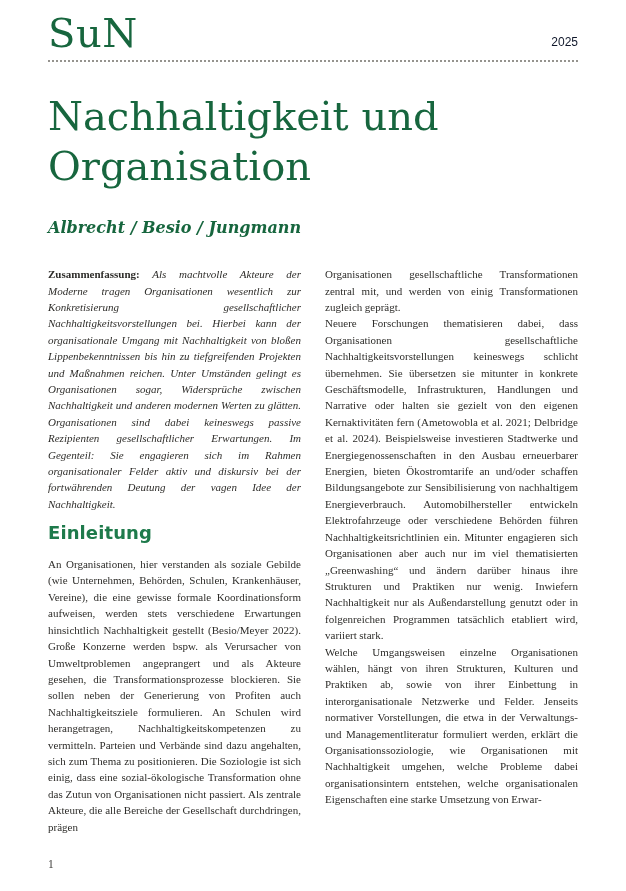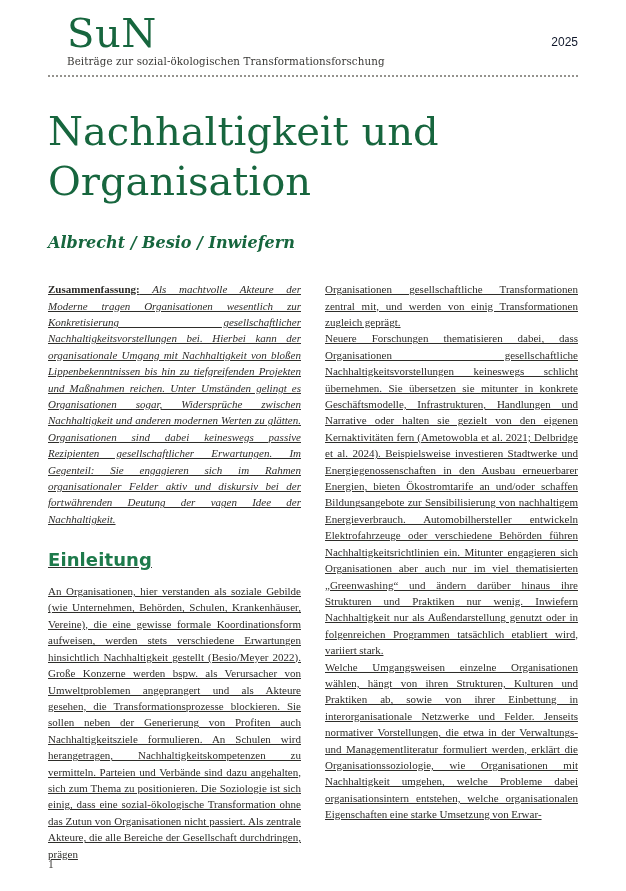--- a/index.html
+++ b/index.html
@@ -7,21 +7,21 @@
     --hgreen:#1e7a4b;
     --body:#2e2d2a;
   }
   html,body{margin:0;padding:0;background:#ffffff;}
   .page{
     width:626px;height:891px;position:relative;box-sizing:border-box;
     background:#ffffff;padding:14px 48px 0 48px;overflow:hidden;
     font-family:"Liberation Serif",serif;color:var(--body);
   }
   
-  .hdr{display:flex;justify-content:space-between;align-items:flex-start;margin-left:19px;}
+  .hdr{display:flex;justify-content:space-between;align-items:flex-start;}
   .logo-row{display:flex;align-items:baseline;gap:8px;}
   .acronym{
     font-family:"DejaVu Serif",serif;font-size:40px;line-height:0.95;
     color:var(--green);font-weight:400;letter-spacing:0.5px;
   }
   .jname{
     font-family:"DejaVu Serif",serif;font-size:12.5px;font-weight:700;
     color:var(--green);letter-spacing:0.1px;
   }
   .jsub{
@@ -37,58 +37,57 @@
   .title{
     font-family:"DejaVu Serif",serif;font-weight:400;
     font-size:40px;line-height:1.24;color:var(--green);
     margin:30px 0 0 0;width:470px;
   }
   .authors{
     font-family:"DejaVu Serif",serif;font-style:italic;font-weight:700;
     font-size:16px;color:var(--green);margin-top:27px;
   }
   
-  .columns{display:flex;gap:24px;margin-top:29px;text-decoration:underline;}
+  .columns{display:flex;gap:24px;margin-top:29px;}
   .col{
     width:253px;text-align:justify;font-size:11px;line-height:16.4px;
     hyphens:auto;-webkit-hyphens:auto;word-spacing:-0.2px;
   }
   p.para{margin:0;}
   .abstract{margin:0;font-style:italic;}
   .ab-label{font-style:normal;font-weight:700;}
   h2.section{
     font-family:"DejaVu Sans",sans-serif;font-weight:700;
     font-size:18px;line-height:1.1;color:var(--hgreen);
-    margin:23px 0 13px 0;text-align:left;letter-spacing:0.1px;
+    margin:11px 0 13px 0;text-align:left;letter-spacing:0.1px;
   }
   .pagenum{
     position:absolute;left:48px;bottom:21px;
     font-family:"Liberation Serif",serif;font-size:11.5px;color:#3c3b38;
   }
 </style>
 </head>
 <body>
 
 <div class="page">
 
   <header class="hdr">
     <div>
       <div class="logo-row">
         <span class="acronym">SuN</span>
       </div>
-      <div class="jsub">Beiträge zur sozial-ökologischen Transformationsforschung</div>
     </div>
     <div class="year">2025</div>
   </header>
 
   <div class="divider"></div>
 
   <h1 class="title">Nachhaltigkeit und Organisation</h1>
 
-  <div class="authors">Albrecht / Besio / Inwiefern</div>
+  <div class="authors">Albrecht / Besio / Jungmann</div>
 
   <div class="columns">
 
     <div class="col">
       <p class="abstract"><span class="ab-label">Zusammenfassung:</span> <span>Als machtvolle Akteure der Moderne tragen Organisationen wesentlich zur Konkretisierung gesellschaftlicher Nachhaltigkeitsvorstellungen bei. Hierbei kann der organisationale Umgang mit Nachhaltigkeit von bloßen Lippenbekenntnissen bis hin zu tiefgreifenden Projekten und Maßnahmen reichen. Unter Umständen gelingt es Organisationen sogar, Widersprüche zwischen Nachhaltigkeit und anderen modernen Werten zu glätten. Organisationen sind dabei keineswegs passive Rezipienten gesellschaftlicher Erwartungen. Im Gegenteil: Sie engagieren sich im Rahmen organisationaler Felder aktiv und diskursiv bei der fortwährenden Deutung der vagen Idee der Nachhaltigkeit.</span></p>
 
       <h2 class="section">Einleitung</h2>
 
       <p class="para">An Organisationen, hier verstanden als soziale Gebilde (wie Unternehmen, Behörden, Schulen, Krankenhäuser, Vereine), die eine gewisse formale Koordinationsform aufweisen, werden stets verschiedene Erwartungen hinsichtlich Nachhaltigkeit gestellt (Besio/Meyer 2022). Große Konzerne werden bspw. als Verursacher von Umweltproblemen angeprangert und als Akteure gesehen, die Transformationsprozesse blockieren. Sie sollen neben der Generierung von Profiten auch Nachhaltigkeitsziele formulieren. An Schulen wird herangetragen, Nachhaltigkeitskompetenzen zu vermitteln. Parteien und Verbände sind dazu angehalten, sich zum Thema zu positionieren. Die Soziologie ist sich einig, dass eine sozial-ökologische Transformation ohne das Zutun von Organisationen nicht passiert. Als zentrale Akteure, die alle Bereiche der Gesellschaft durchdringen, prägen</p>
     </div>

